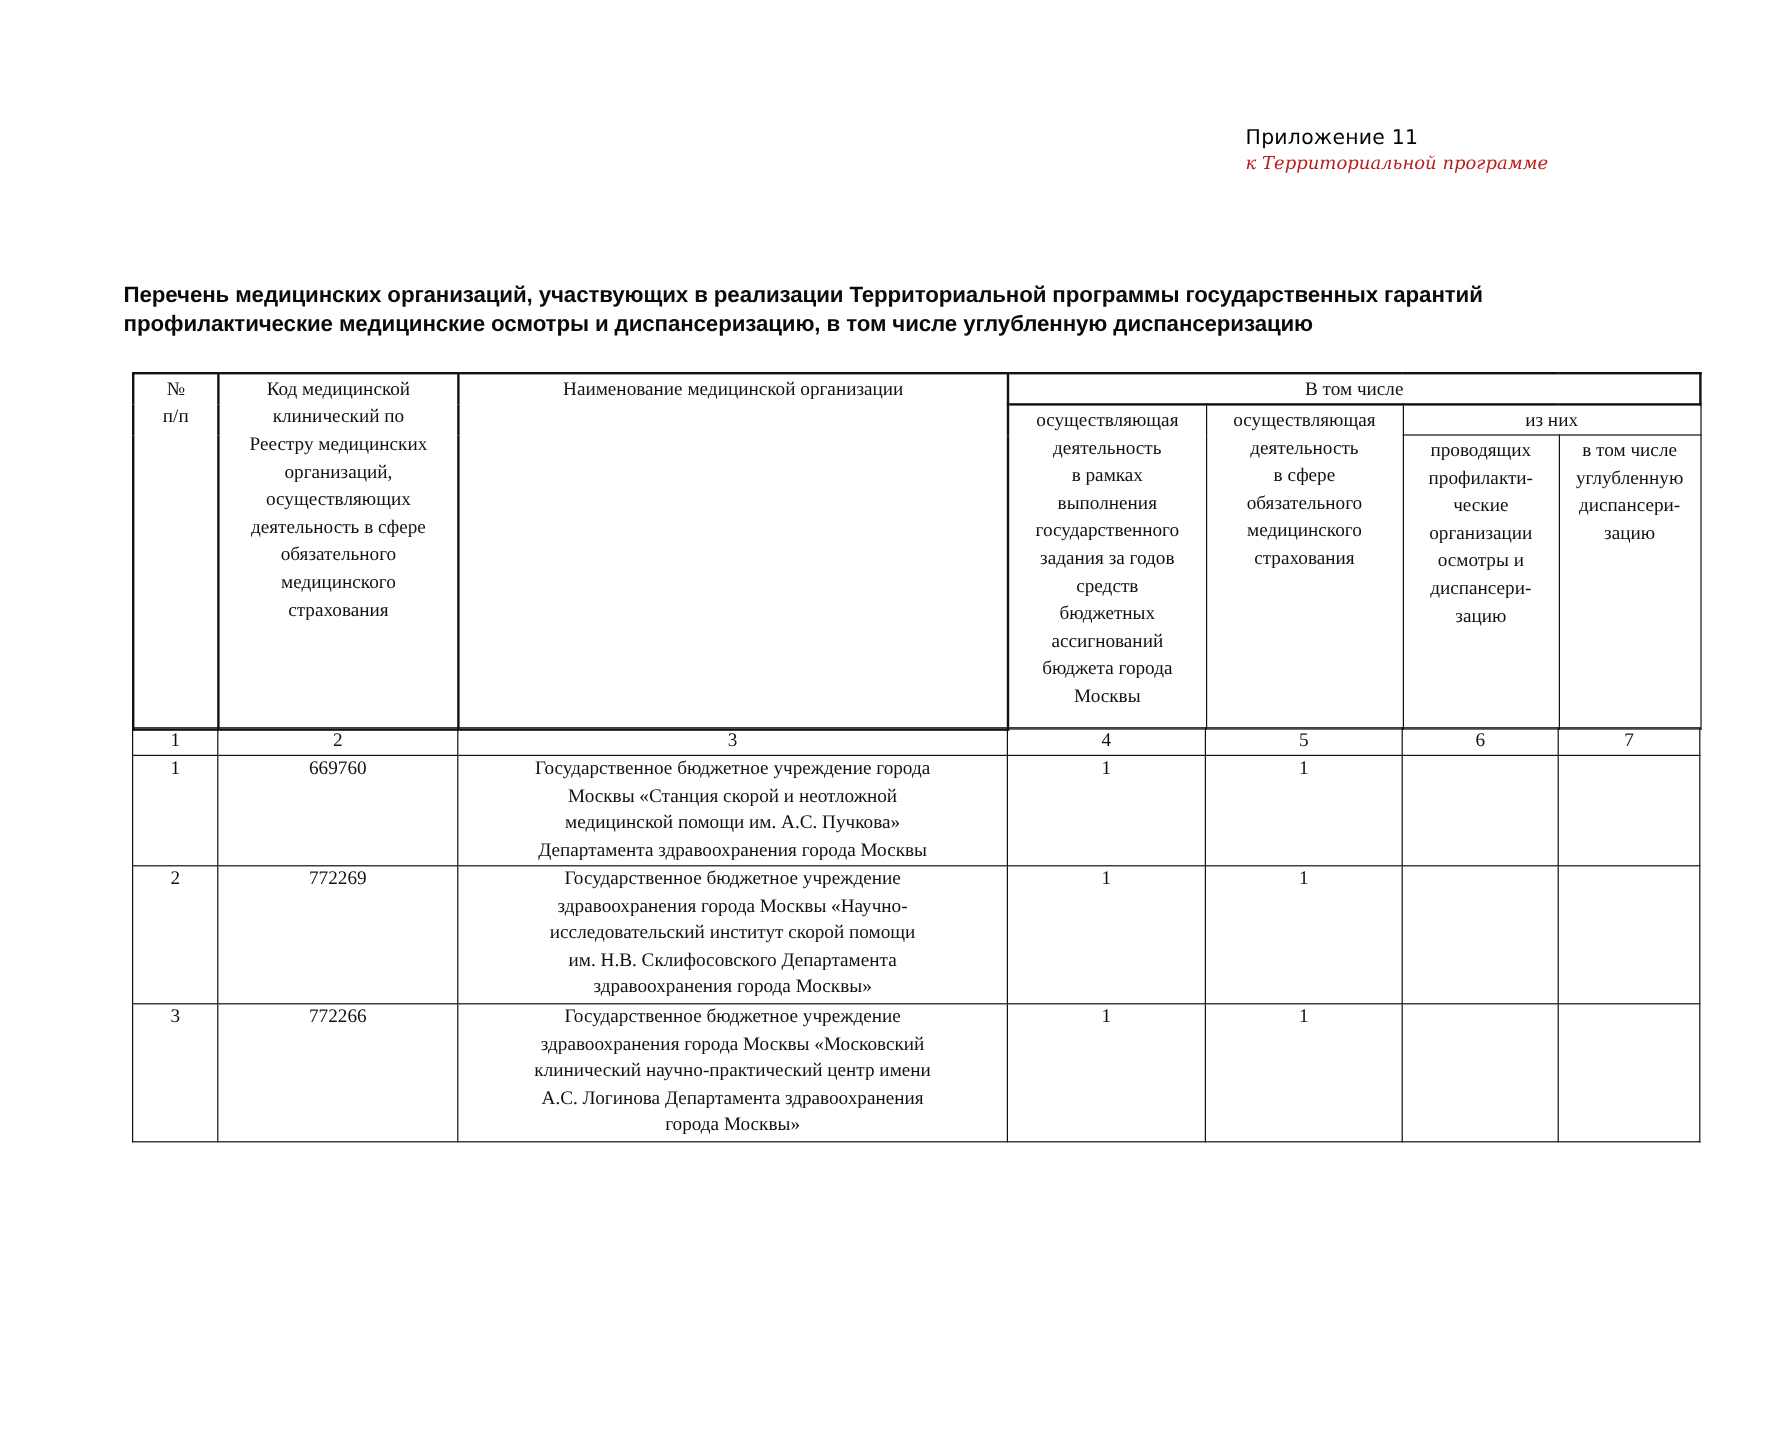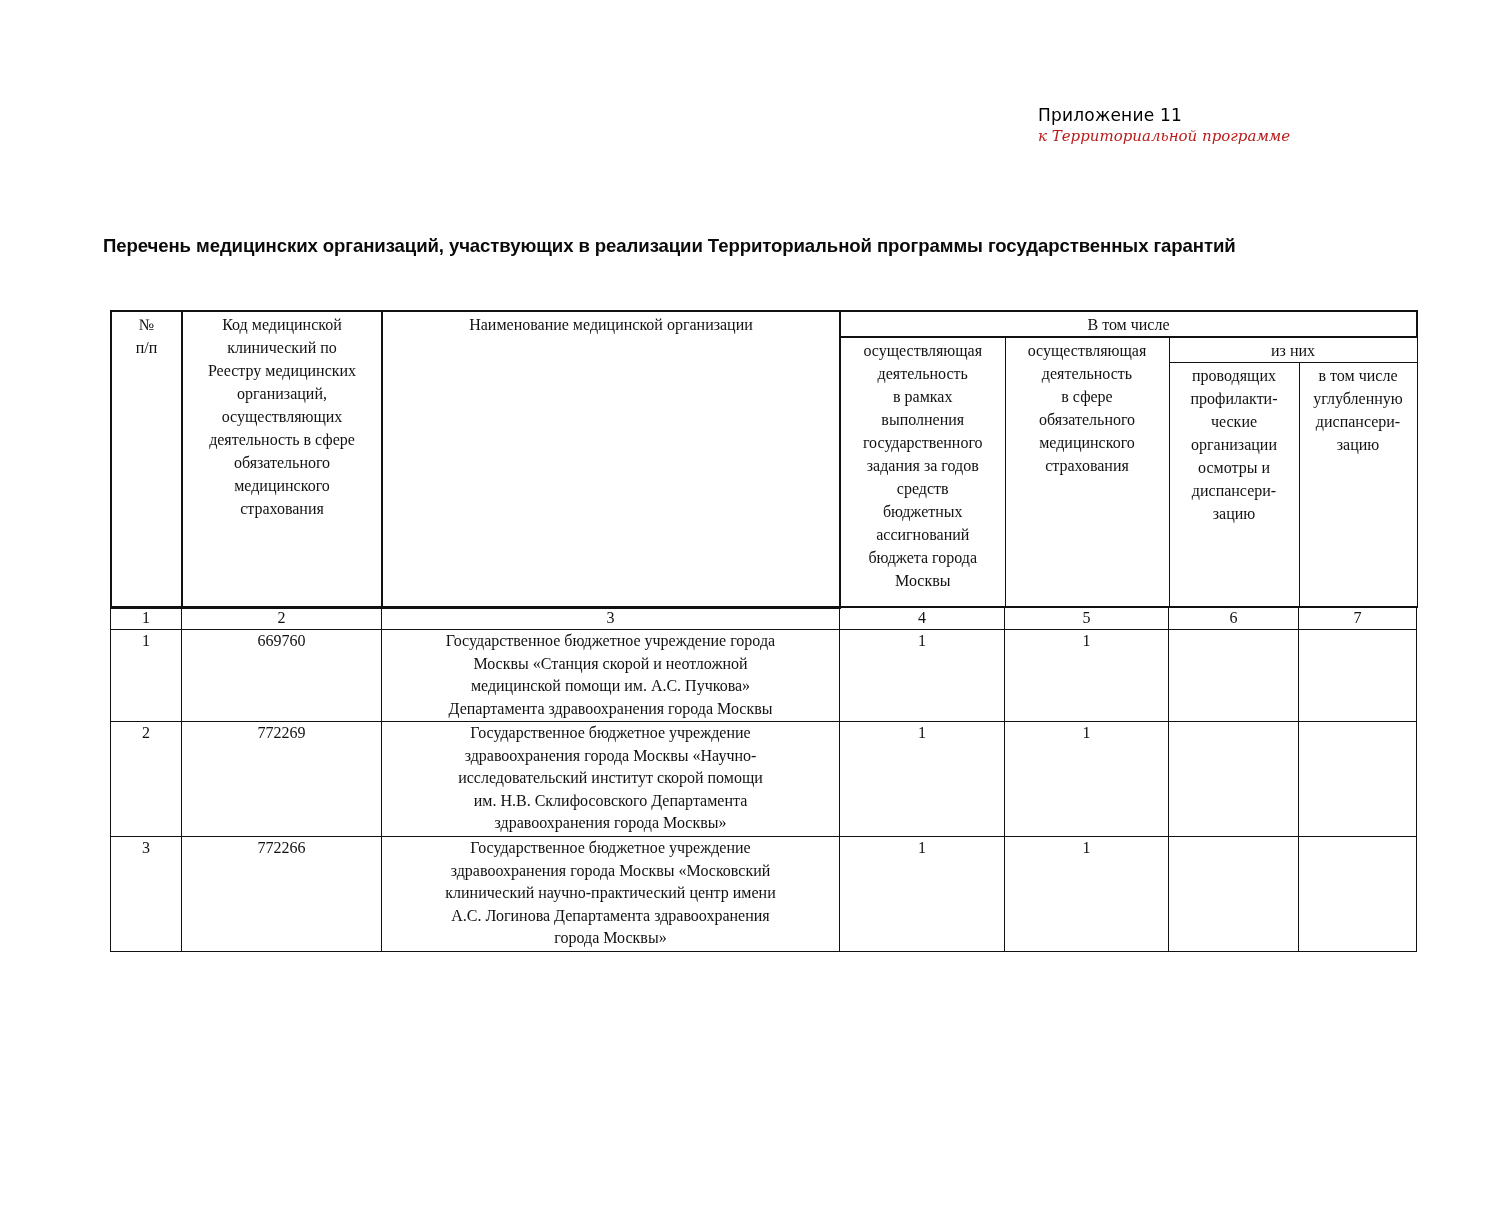--- a/index.html
+++ b/index.html
@@ -22,20 +22,21 @@
 </head>
 <body>
 
 <div class="appendix">
   <div class="appendix-title">Приложение 11</div>
   <div class="appendix-sub">к Территориальной программе</div>
 </div>
 
 <div class="doc-title">
   <div>Перечень медицинских организаций, участвующих в реализации Территориальной программы государственных гарантий</div>
+  <div>профилактические медицинские осмотры и диспансеризацию, в том числе углубленную диспансеризацию</div>
 </div>
 
 <table class="hdr">
   <colgroup>
     <col style="width:71px">
       <col style="width:200px">
       <col style="width:458px">
       <col style="width:165px">
       <col style="width:164px">
       <col style="width:130px">

